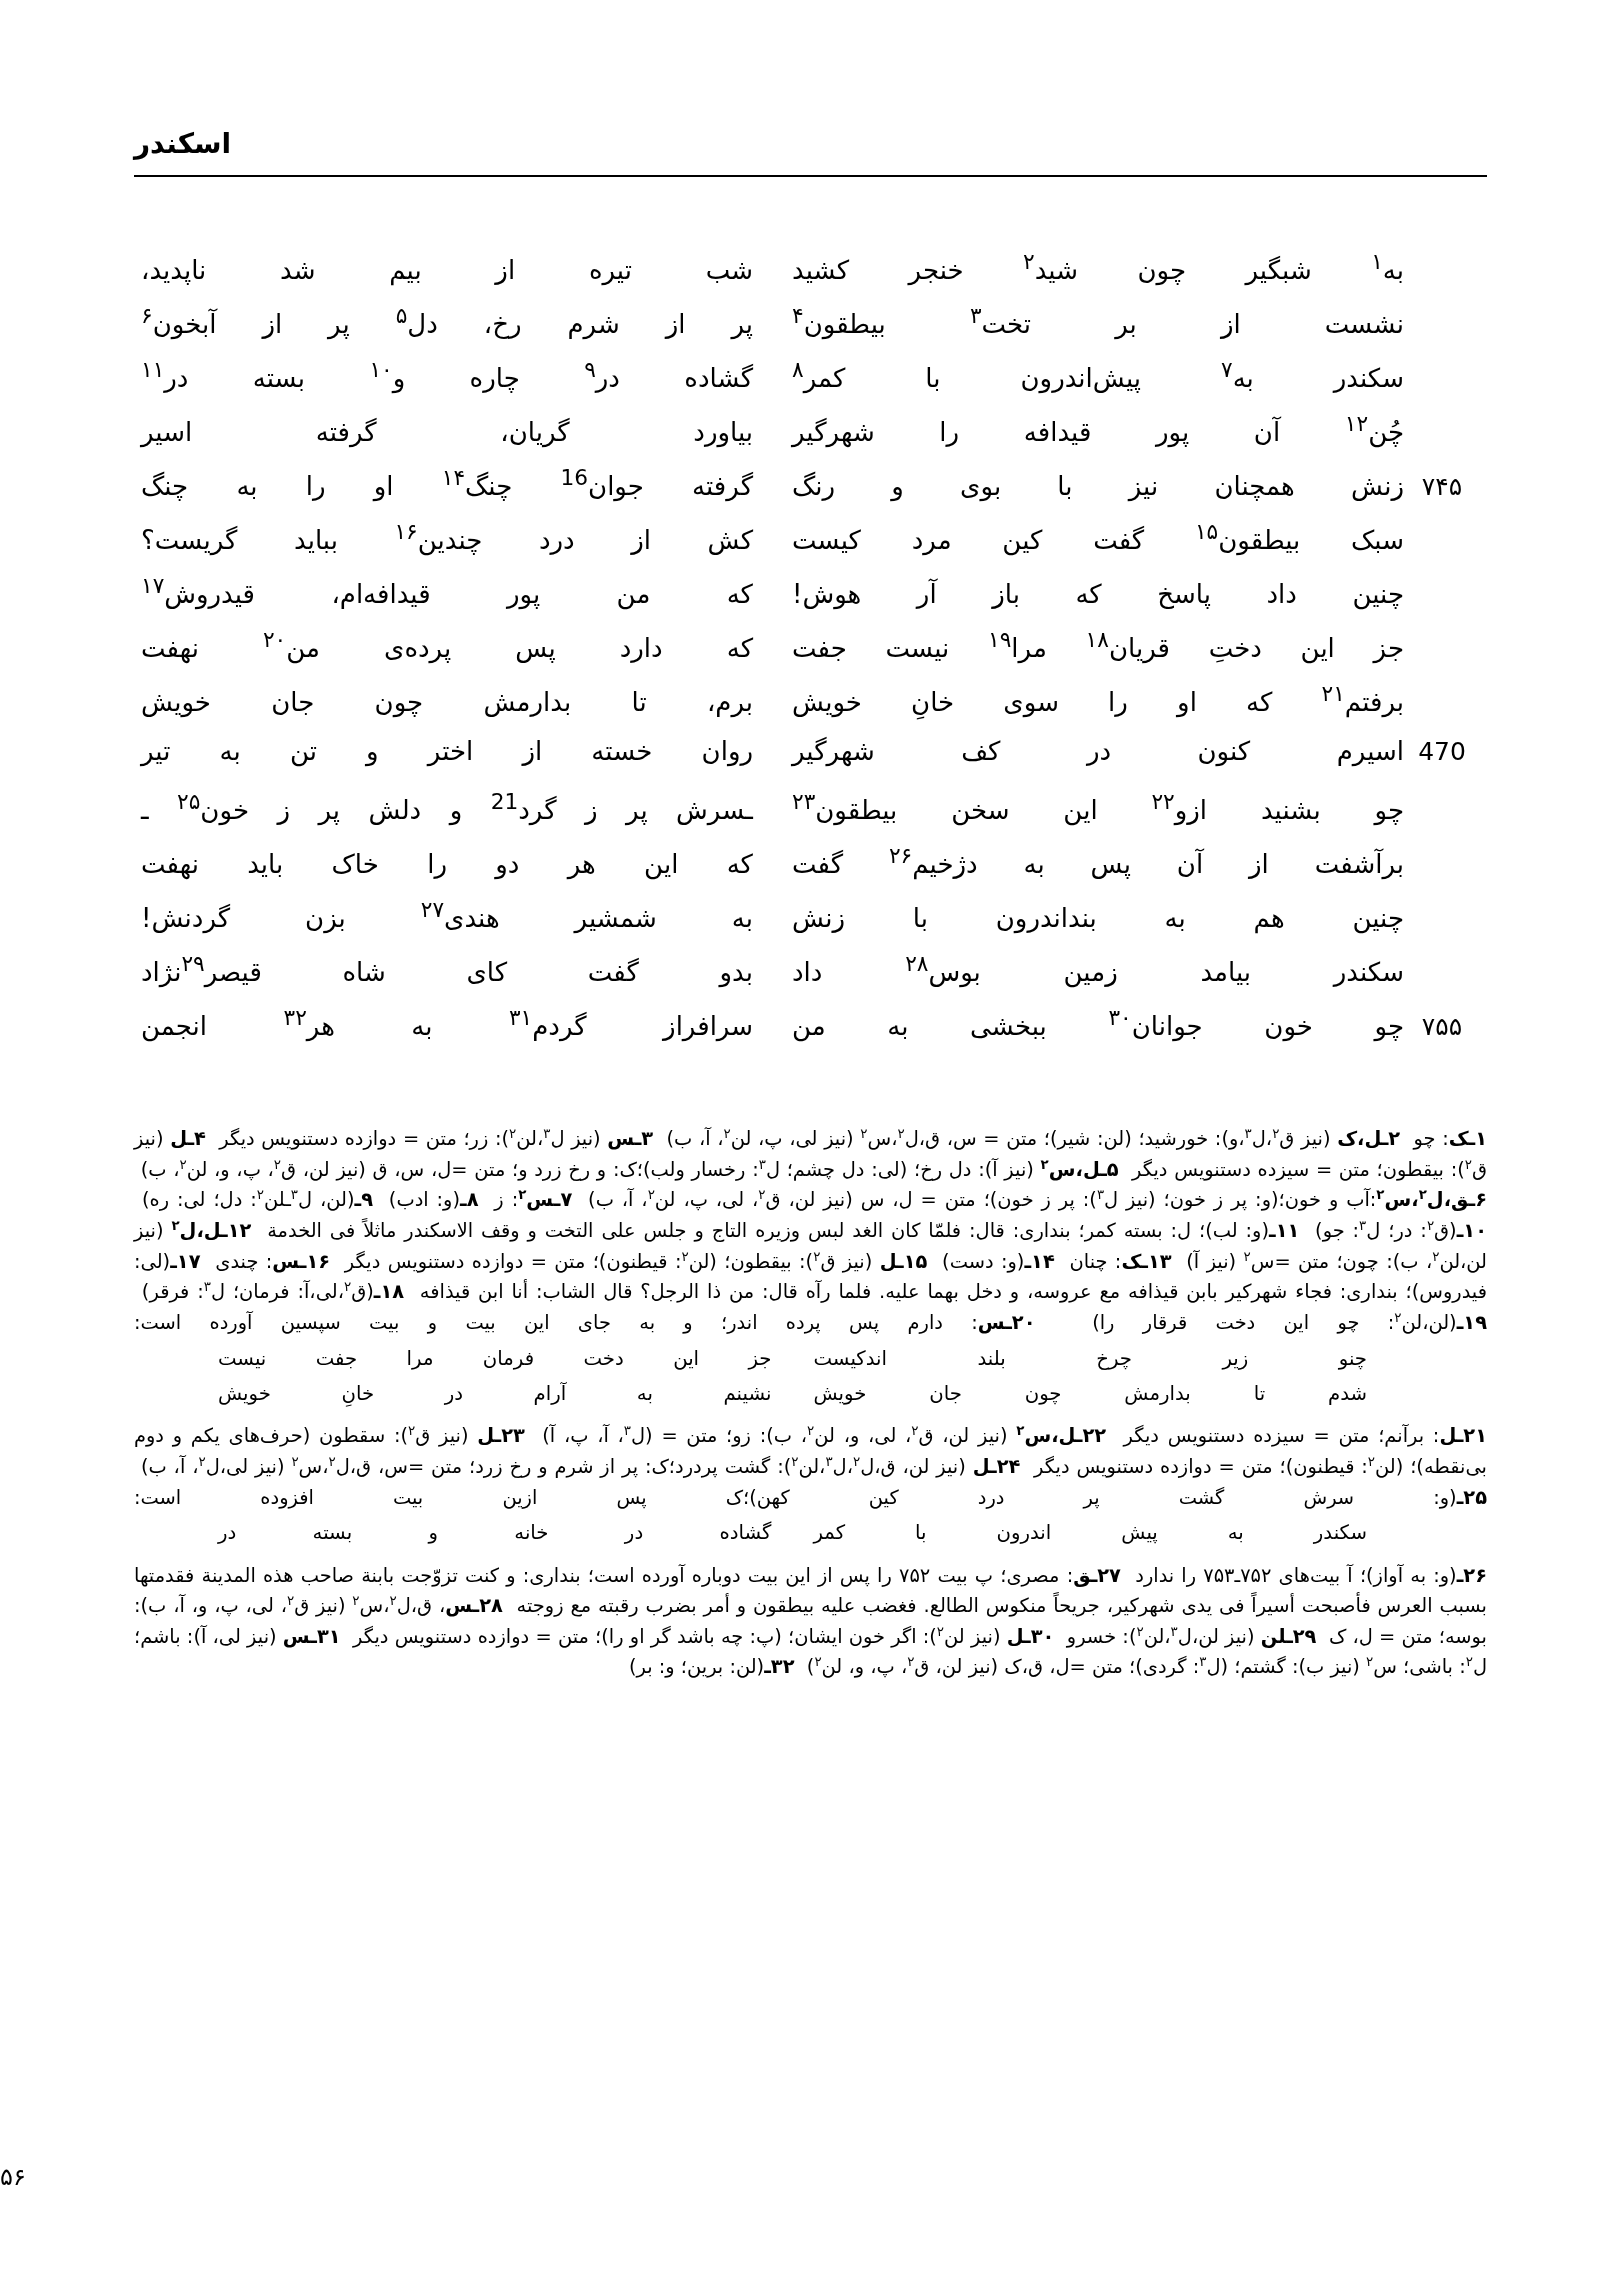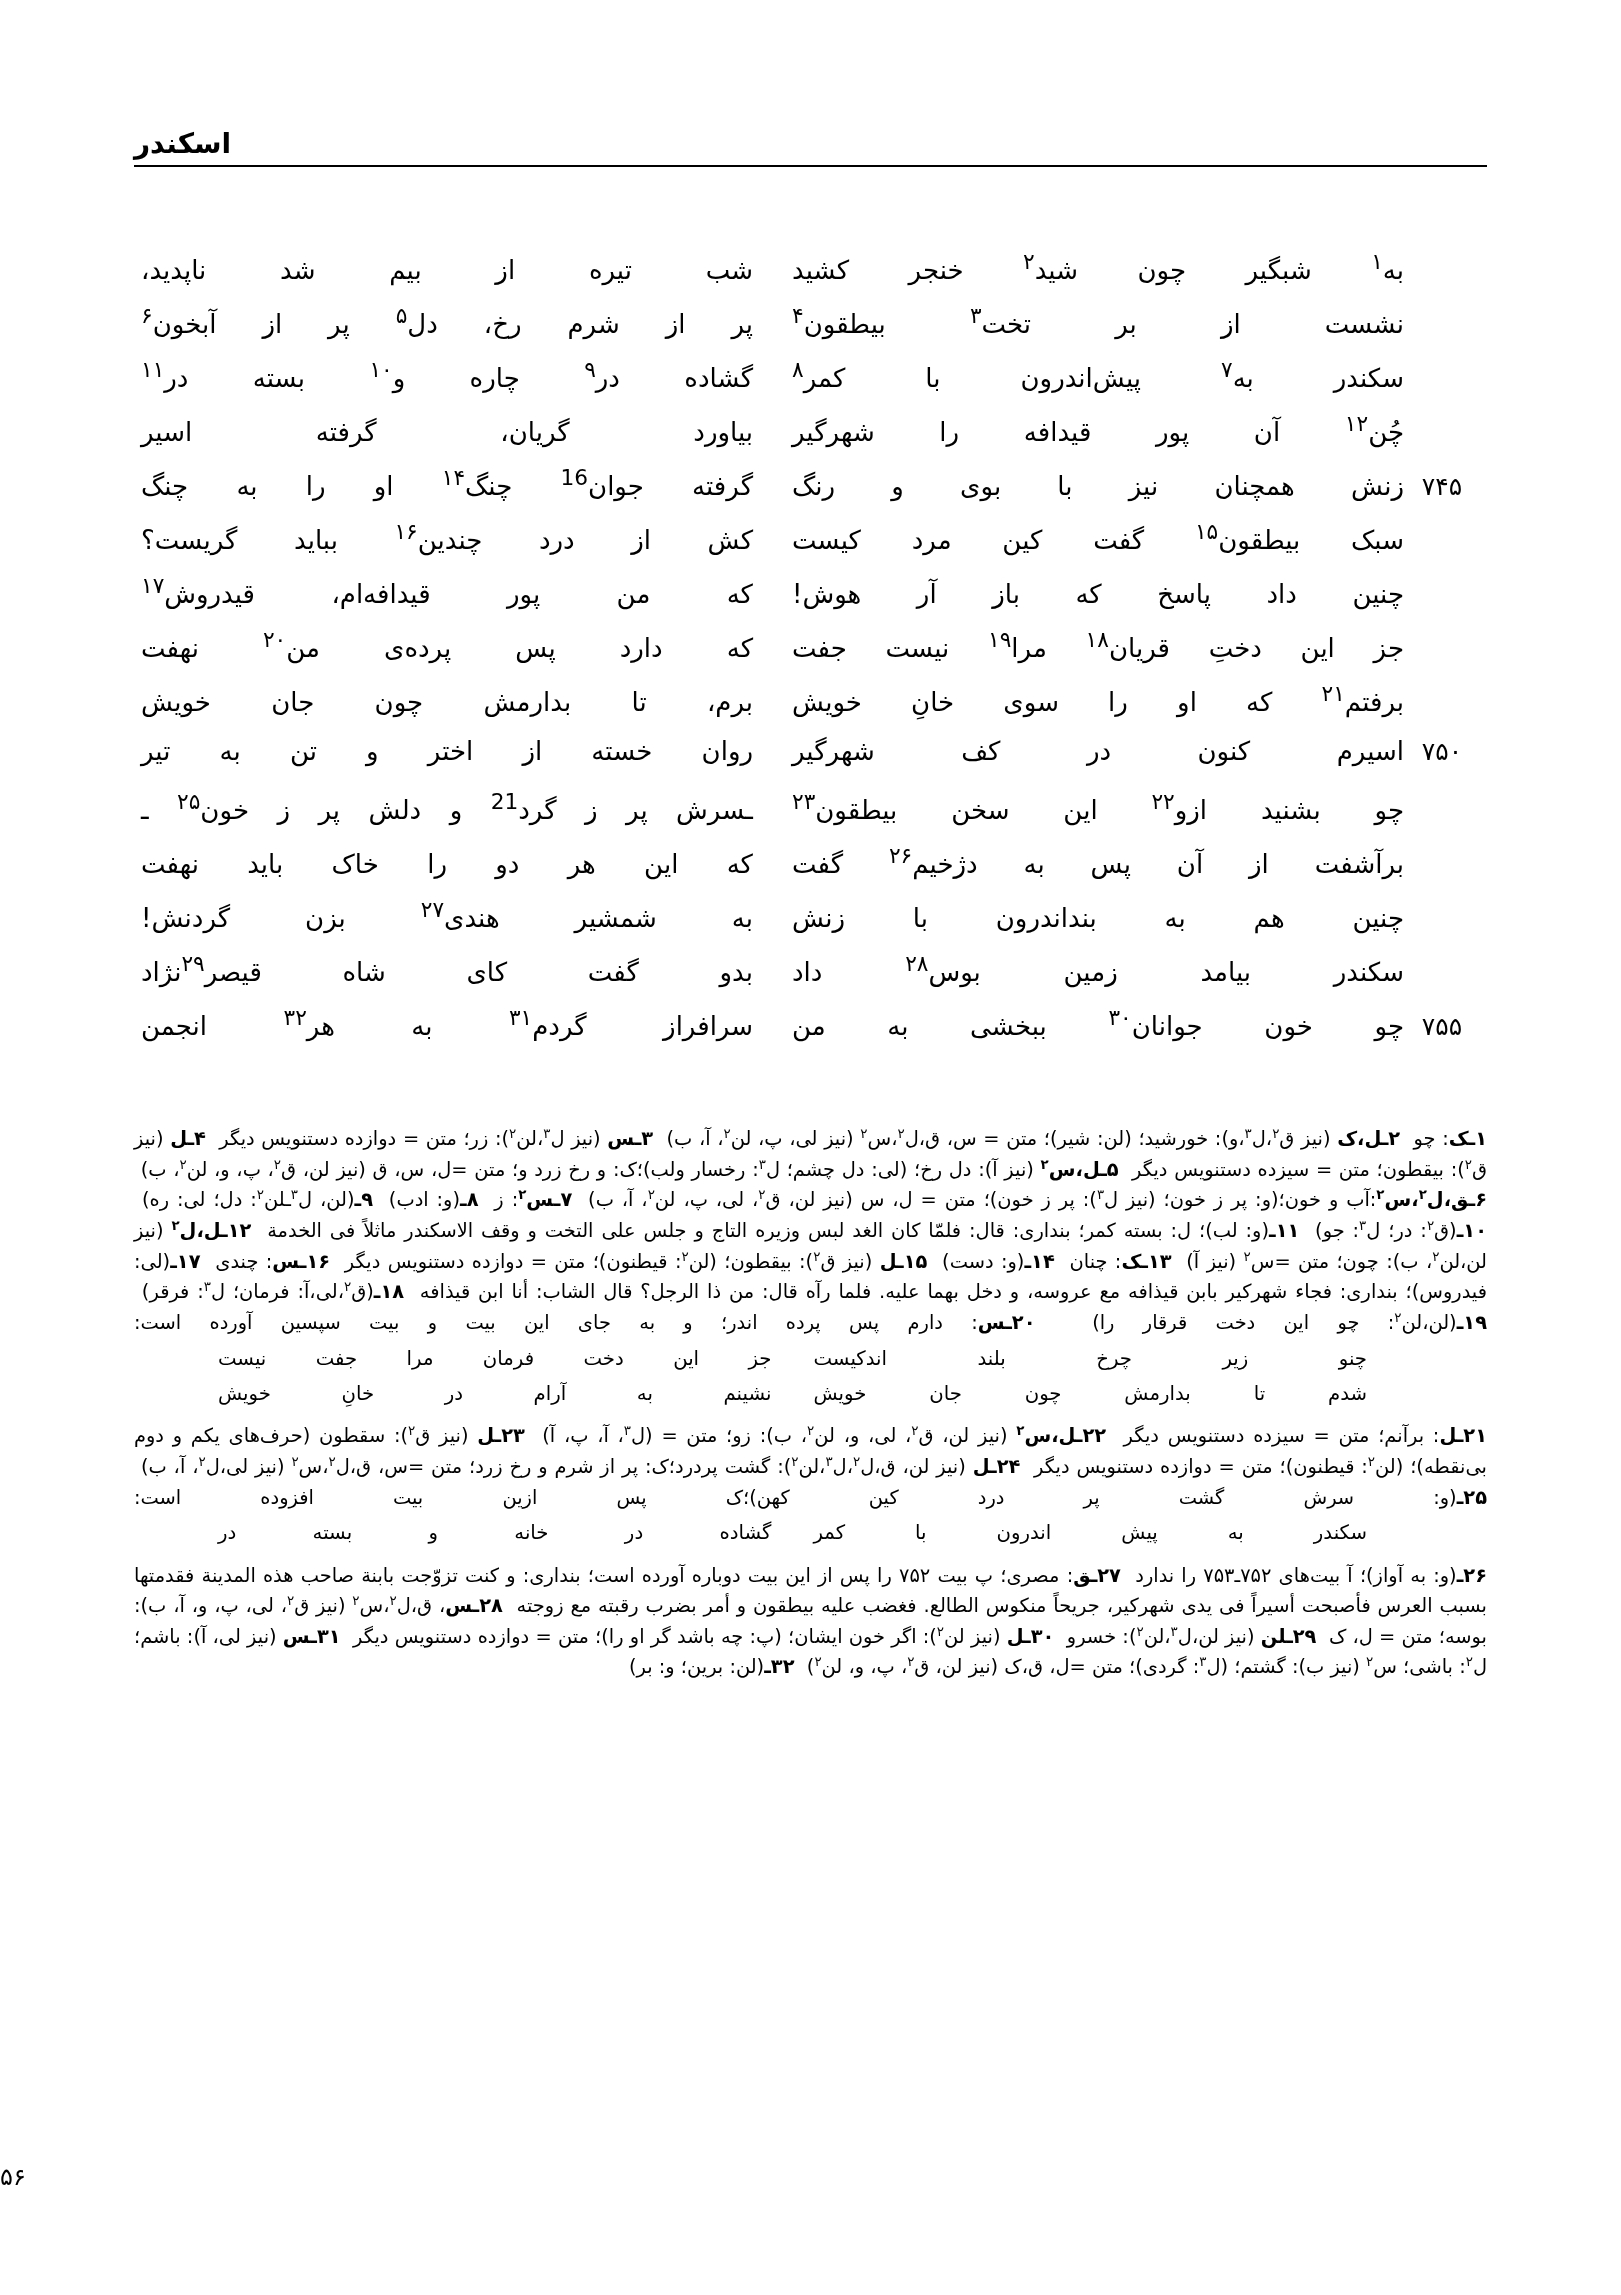--- a/index.html
+++ b/index.html
@@ -28,21 +28,21 @@
     position: absolute;
     top: 127px;
     right: 134px;
     left: 134px;
   }
   .running-head {
     text-align: left;
     font-size: 28px;
     font-weight: bold;
     letter-spacing: 0.7px;
-    padding-bottom: 5px;
+    padding-bottom: 15px;
     direction: rtl;
   }
   .head-rule {
     border-bottom: 2.1px solid #000;
     width: 100%;
   }
 
   
   .verse-block {
     position: absolute;
@@ -186,21 +186,21 @@
         <div class="verse-num"></div>
         <div class="hemistich right">جز این دختِ قریان<sup>۱۸</sup> مرا<sup>۱۹</sup> نیست جفت</div>
         <div class="hemistich left">که دارد پس پرده‌ی من<sup>۲۰</sup> نهفت</div>
       </div>
       <div class="verse-row">
         <div class="verse-num"></div>
         <div class="hemistich right">برفتم<sup>۲۱</sup> که او را سوی خانِ خویش</div>
         <div class="hemistich left">برم، تا بدارمش چون جان خویش</div>
       </div>
       <div class="verse-row">
-        <div class="verse-num">۷۵۰</div>
+        <div class="verse-num">470</div>
         <div class="hemistich right">اسیرم کنون در کف شهرگیر</div>
         <div class="hemistich left">روان خسته از اختر و تن به تیر</div>
       </div>
       <div class="verse-row">
         <div class="verse-num"></div>
         <div class="hemistich right">چو بشنید ازو<sup>۲۲</sup> این سخن بیطقون<sup>۲۳</sup></div>
         <div class="hemistich left">ـسرش پر ز گرد<sup>21</sup> و دلش پر ز خون<sup>۲۵</sup> ـ</div>
       </div>
       <div class="verse-row">
         <div class="verse-num"></div>

